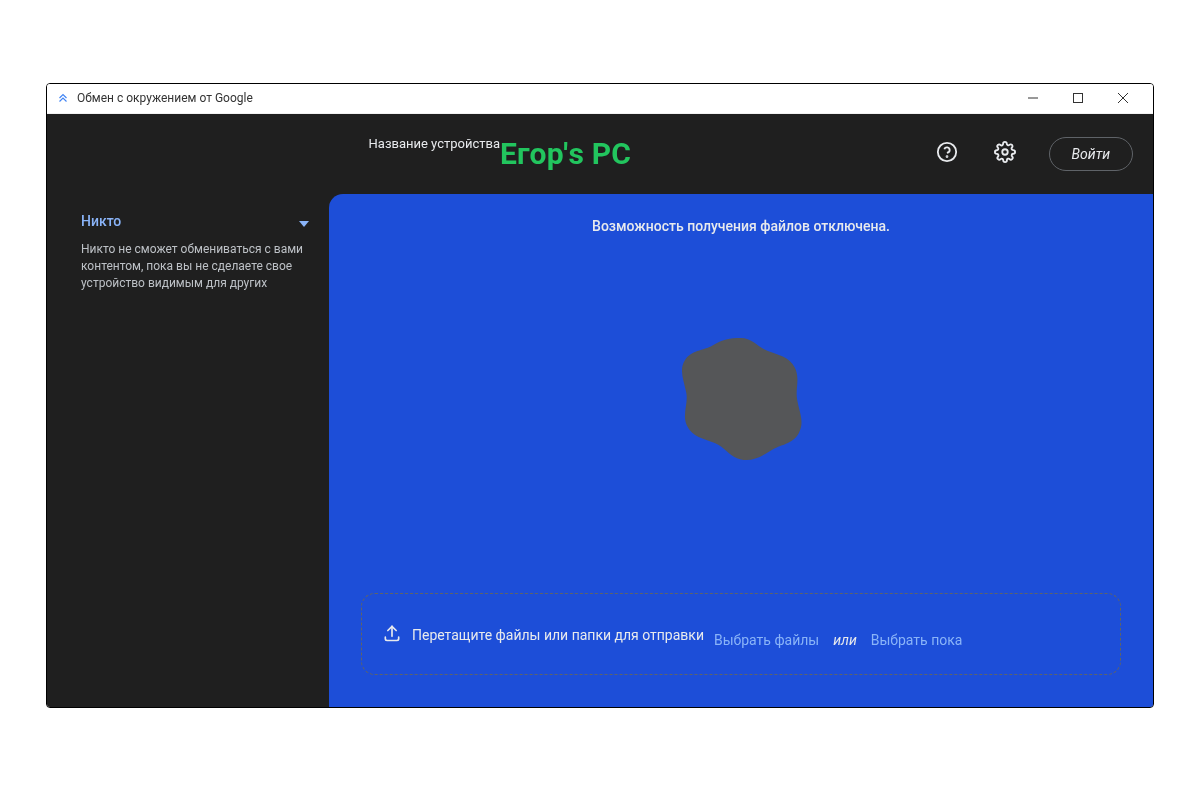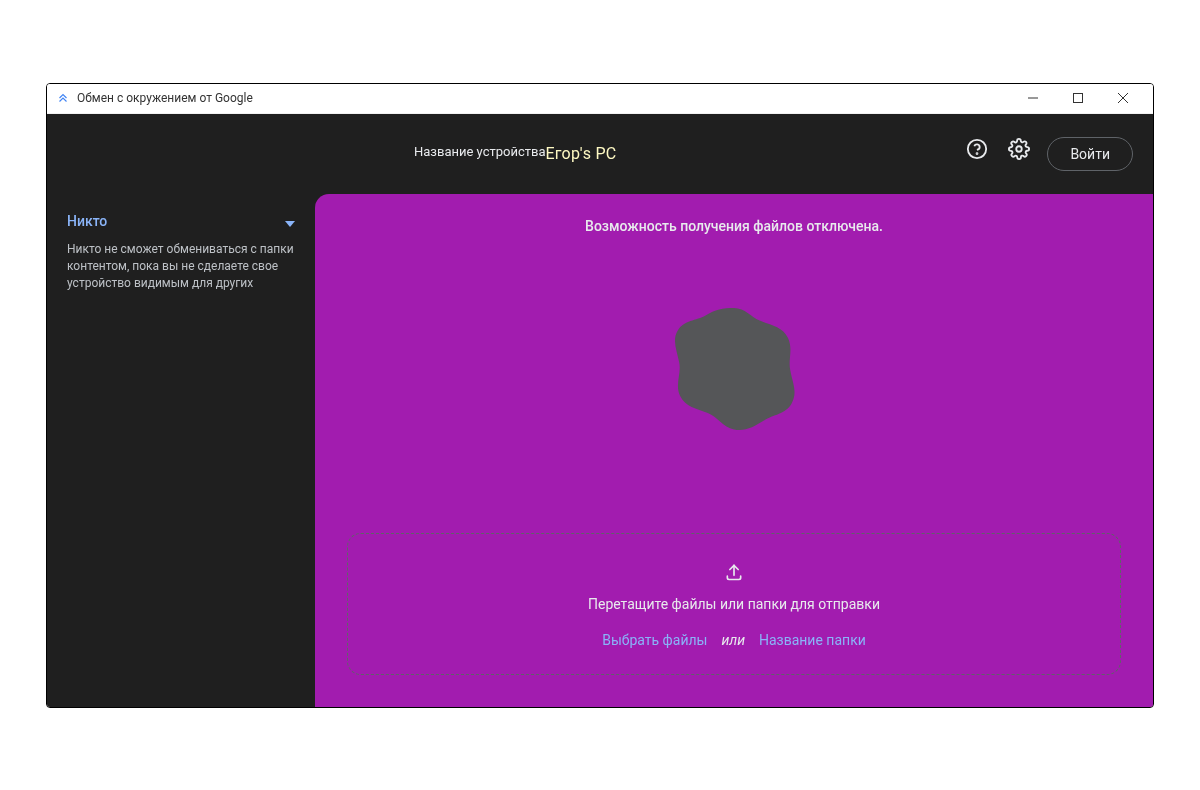--- a/index.html
+++ b/index.html
@@ -76,29 +76,30 @@
       display: flex;
       flex-direction: row;
       justify-content: center;
     }
     .device-label {
       font-size: 13px;
       color: #e8eaed;
       font-weight: 400;
     }
     .device-name {
-      font-size: 16px;
-      color: #fef9c3;
-      font-weight: 400;
+      font-size: 30px;
+      color: #22c55e;
+      font-weight: 700;
       letter-spacing: 0.2px;
     }
     .header-right {
       display: flex;
-      align-items: flex-start;
-      gap: 14px;
+      align-items: center;
+      gap: 30px;
+      font-style: italic;
     }
     .icon-btn {
       width: 28px;
       height: 28px;
       display: flex;
       align-items: center;
       justify-content: center;
       cursor: pointer;
       color: #e8eaed;
       border-radius: 50%;
@@ -109,20 +110,21 @@
       padding: 8px 22px;
       color: #e8eaed;
       font-size: 14px;
       cursor: pointer;
       background: transparent;
     }
     .content {
       flex: 1;
       display: flex;
       overflow: hidden;
+      margin-left: 14px;
     }
     .sidebar {
       width: 268px;
       padding: 14px 20px;
     }
     .visibility-dropdown {
       display: flex;
       align-items: center;
       justify-content: space-between;
       cursor: pointer;
@@ -136,21 +138,21 @@
     .caret {
       color: #8ab4f8;
     }
     .visibility-desc {
       color: #bdc1c6;
       font-size: 12px;
       line-height: 1.45;
     }
     .main {
       flex: 1;
-      background: #a21caf;
+      background: #1d4ed8;
       border-top-left-radius: 14px;
       display: flex;
       flex-direction: column;
       padding: 24px 24px 24px 24px;
       position: relative;
     }
     .status-text {
       text-align: center;
       color: #e8eaed;
       font-size: 14px;
@@ -166,21 +168,20 @@
     .blob {
       width: 150px;
       height: 150px;
       color: #555658;
     }
     .drop-zone {
       border: 1px dashed #5f6368;
       border-radius: 14px;
       padding: 28px 20px 26px 20px;
       display: flex;
-      flex-direction: column;
       align-items: center;
       gap: 10px;
       margin: 0 8px 8px 8px;
     }
     .upload-icon {
       color: #e8eaed;
     }
     .drop-text {
       color: #e8eaed;
       font-size: 14px;
@@ -265,21 +266,21 @@
     <div class="content">
       <div class="sidebar">
         <div class="visibility-dropdown">
           <span class="visibility-value">Никто</span>
           <span class="caret">
             <svg width="10" height="6" viewBox="0 0 10 6">
                 <path d="M0 0 L5 6 L10 0 Z" fill="currentColor"></path>
               </svg>
           </span>
         </div>
-        <div class="visibility-desc">Никто не сможет обмениваться с папки контентом, пока вы не сделаете свое устройство видимым для других</div>
+        <div class="visibility-desc">Никто не сможет обмениваться с вами контентом, пока вы не сделаете свое устройство видимым для других</div>
       </div>
 
       <div class="main">
         <div class="status-text">Возможность получения файлов отключена.</div>
 
         <div class="blob-container">
           <div class="blob">
             <svg viewBox="0 0 200 200" width="150" height="150">
               <path fill="currentColor" d="M100,20
                 C115,20 122,32 135,37
@@ -303,19 +304,19 @@
             <svg width="20" height="20" viewBox="0 0 24 24" fill="none" stroke="currentColor" stroke-width="2" stroke-linecap="round">
               <path d="M4 17v2a2 2 0 0 0 2 2h12a2 2 0 0 0 2-2v-2"></path>
               <polyline points="7 9 12 4 17 9"></polyline>
               <line x1="12" y1="4" x2="12" y2="16"></line>
             </svg>
           </span>
           <div class="drop-text">Перетащите файлы или папки для отправки</div>
           <div class="drop-actions">
             <span class="link">Выбрать файлы</span>
             <span class="or-text">или</span>
-            <span class="link">Название папки</span>
+            <span class="link">Выбрать пока</span>
           </div>
         </div>
       </div>
     </div>
   </div>
 </div>
 
 </body></html>

